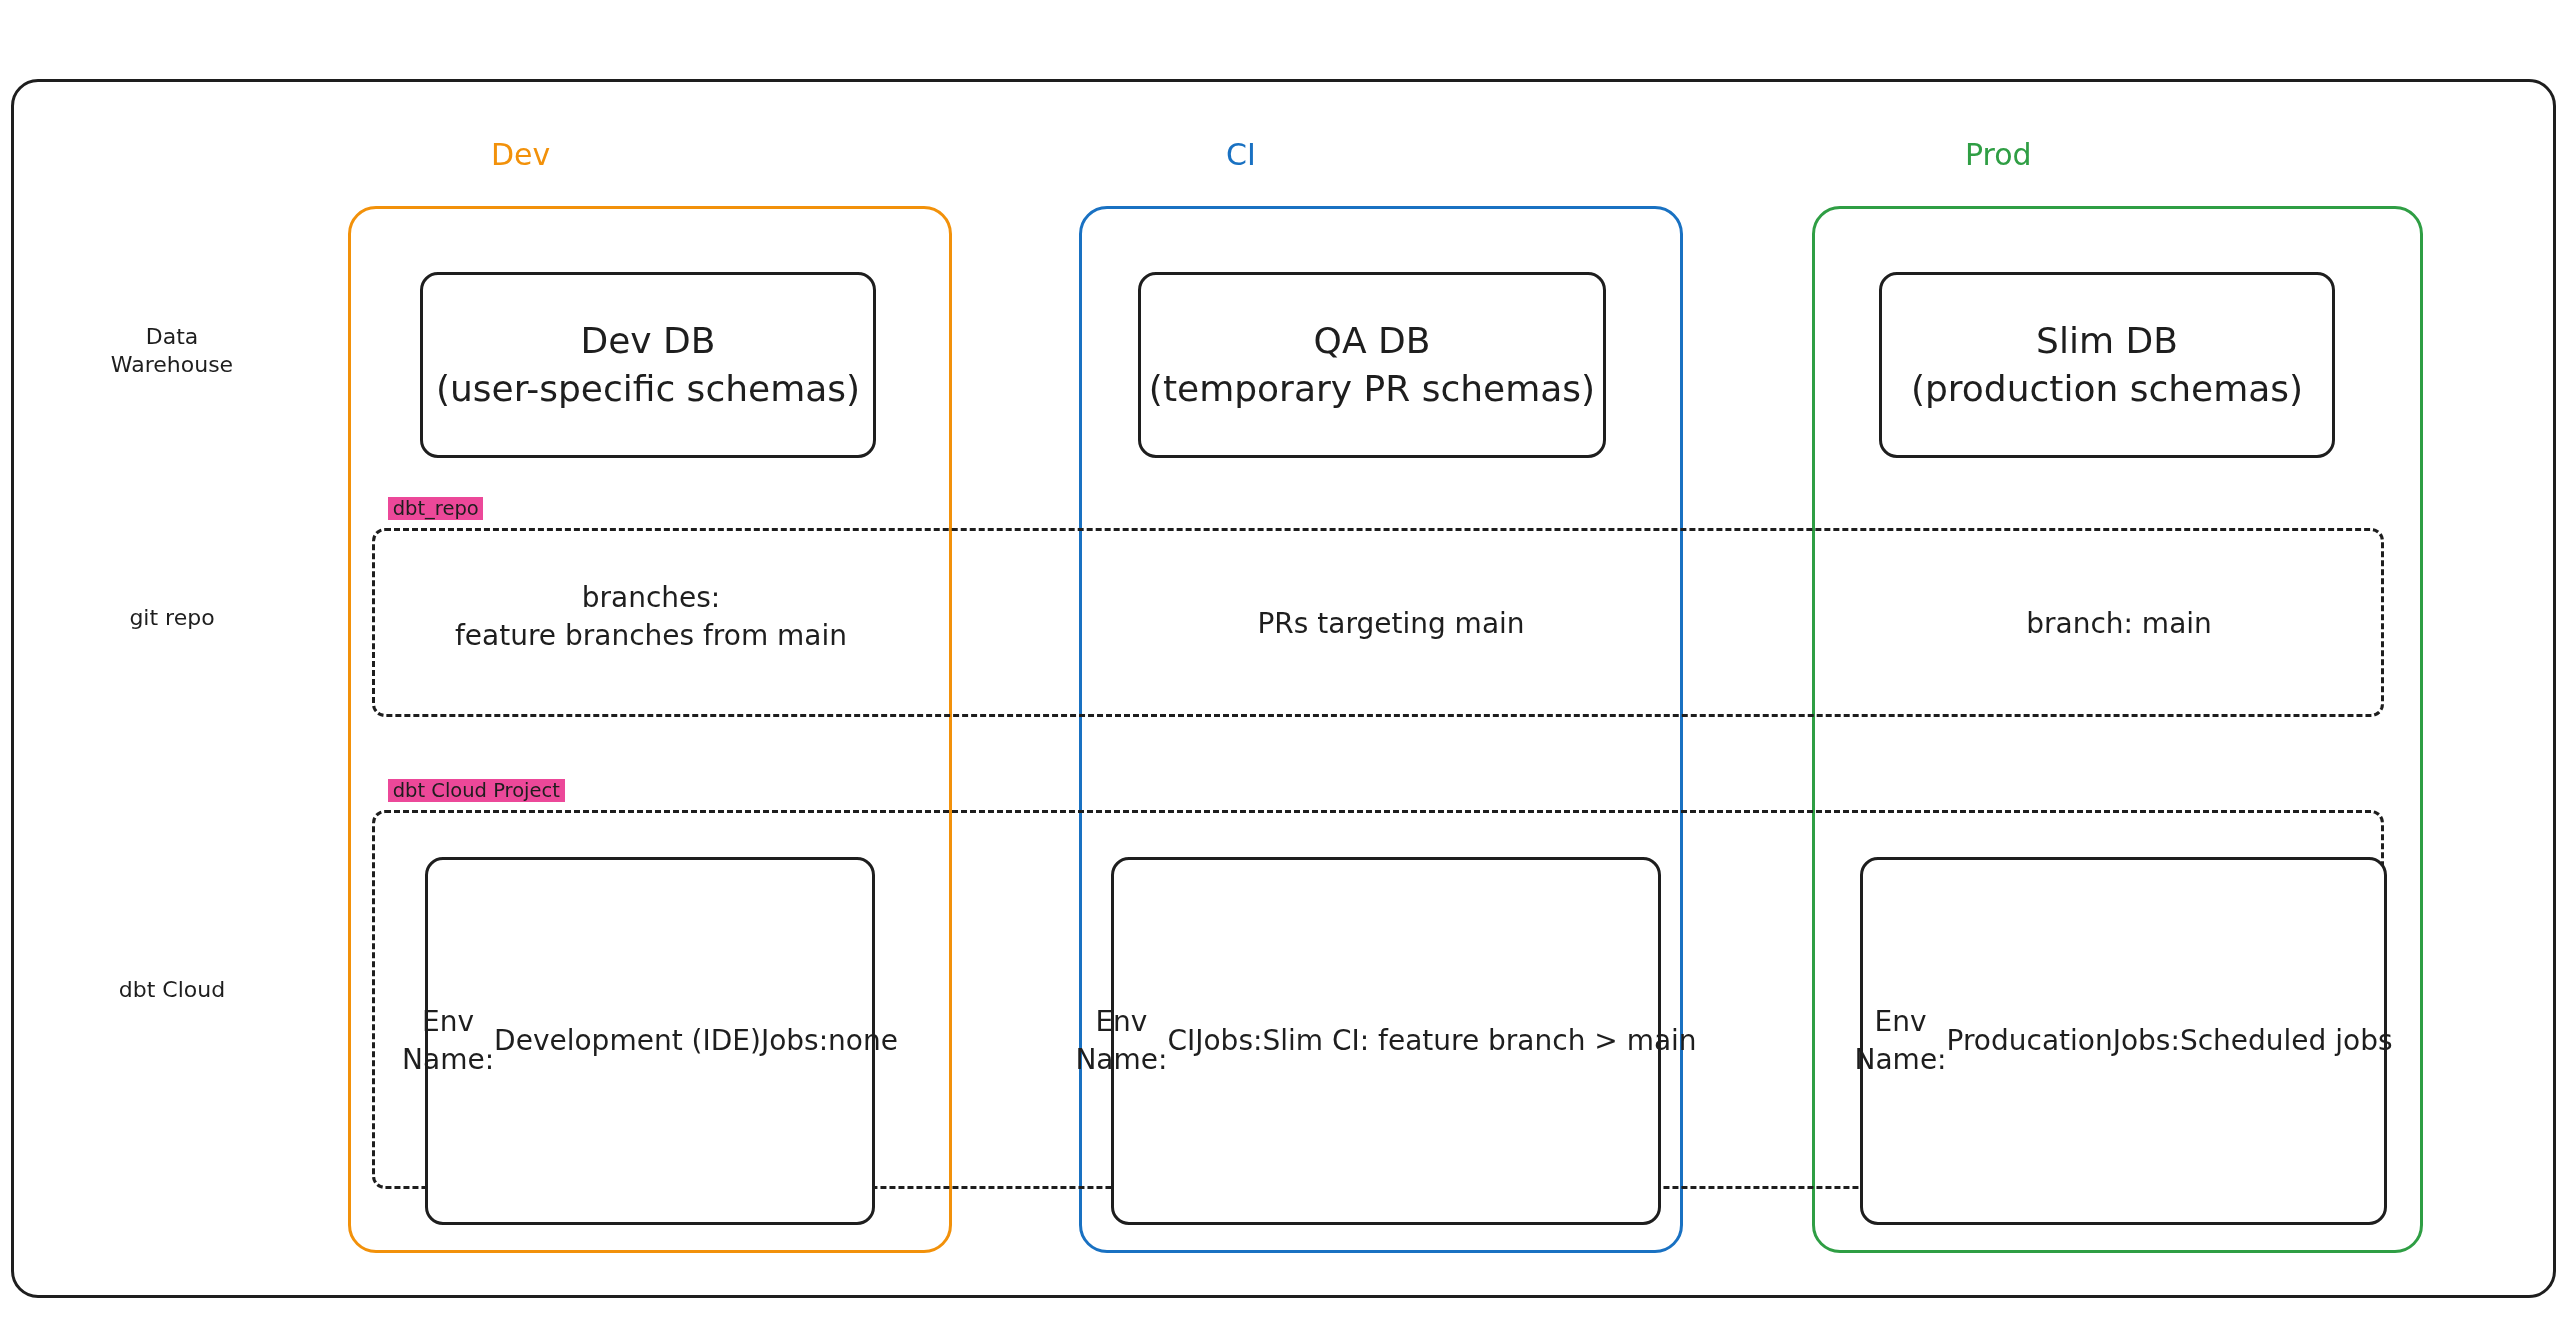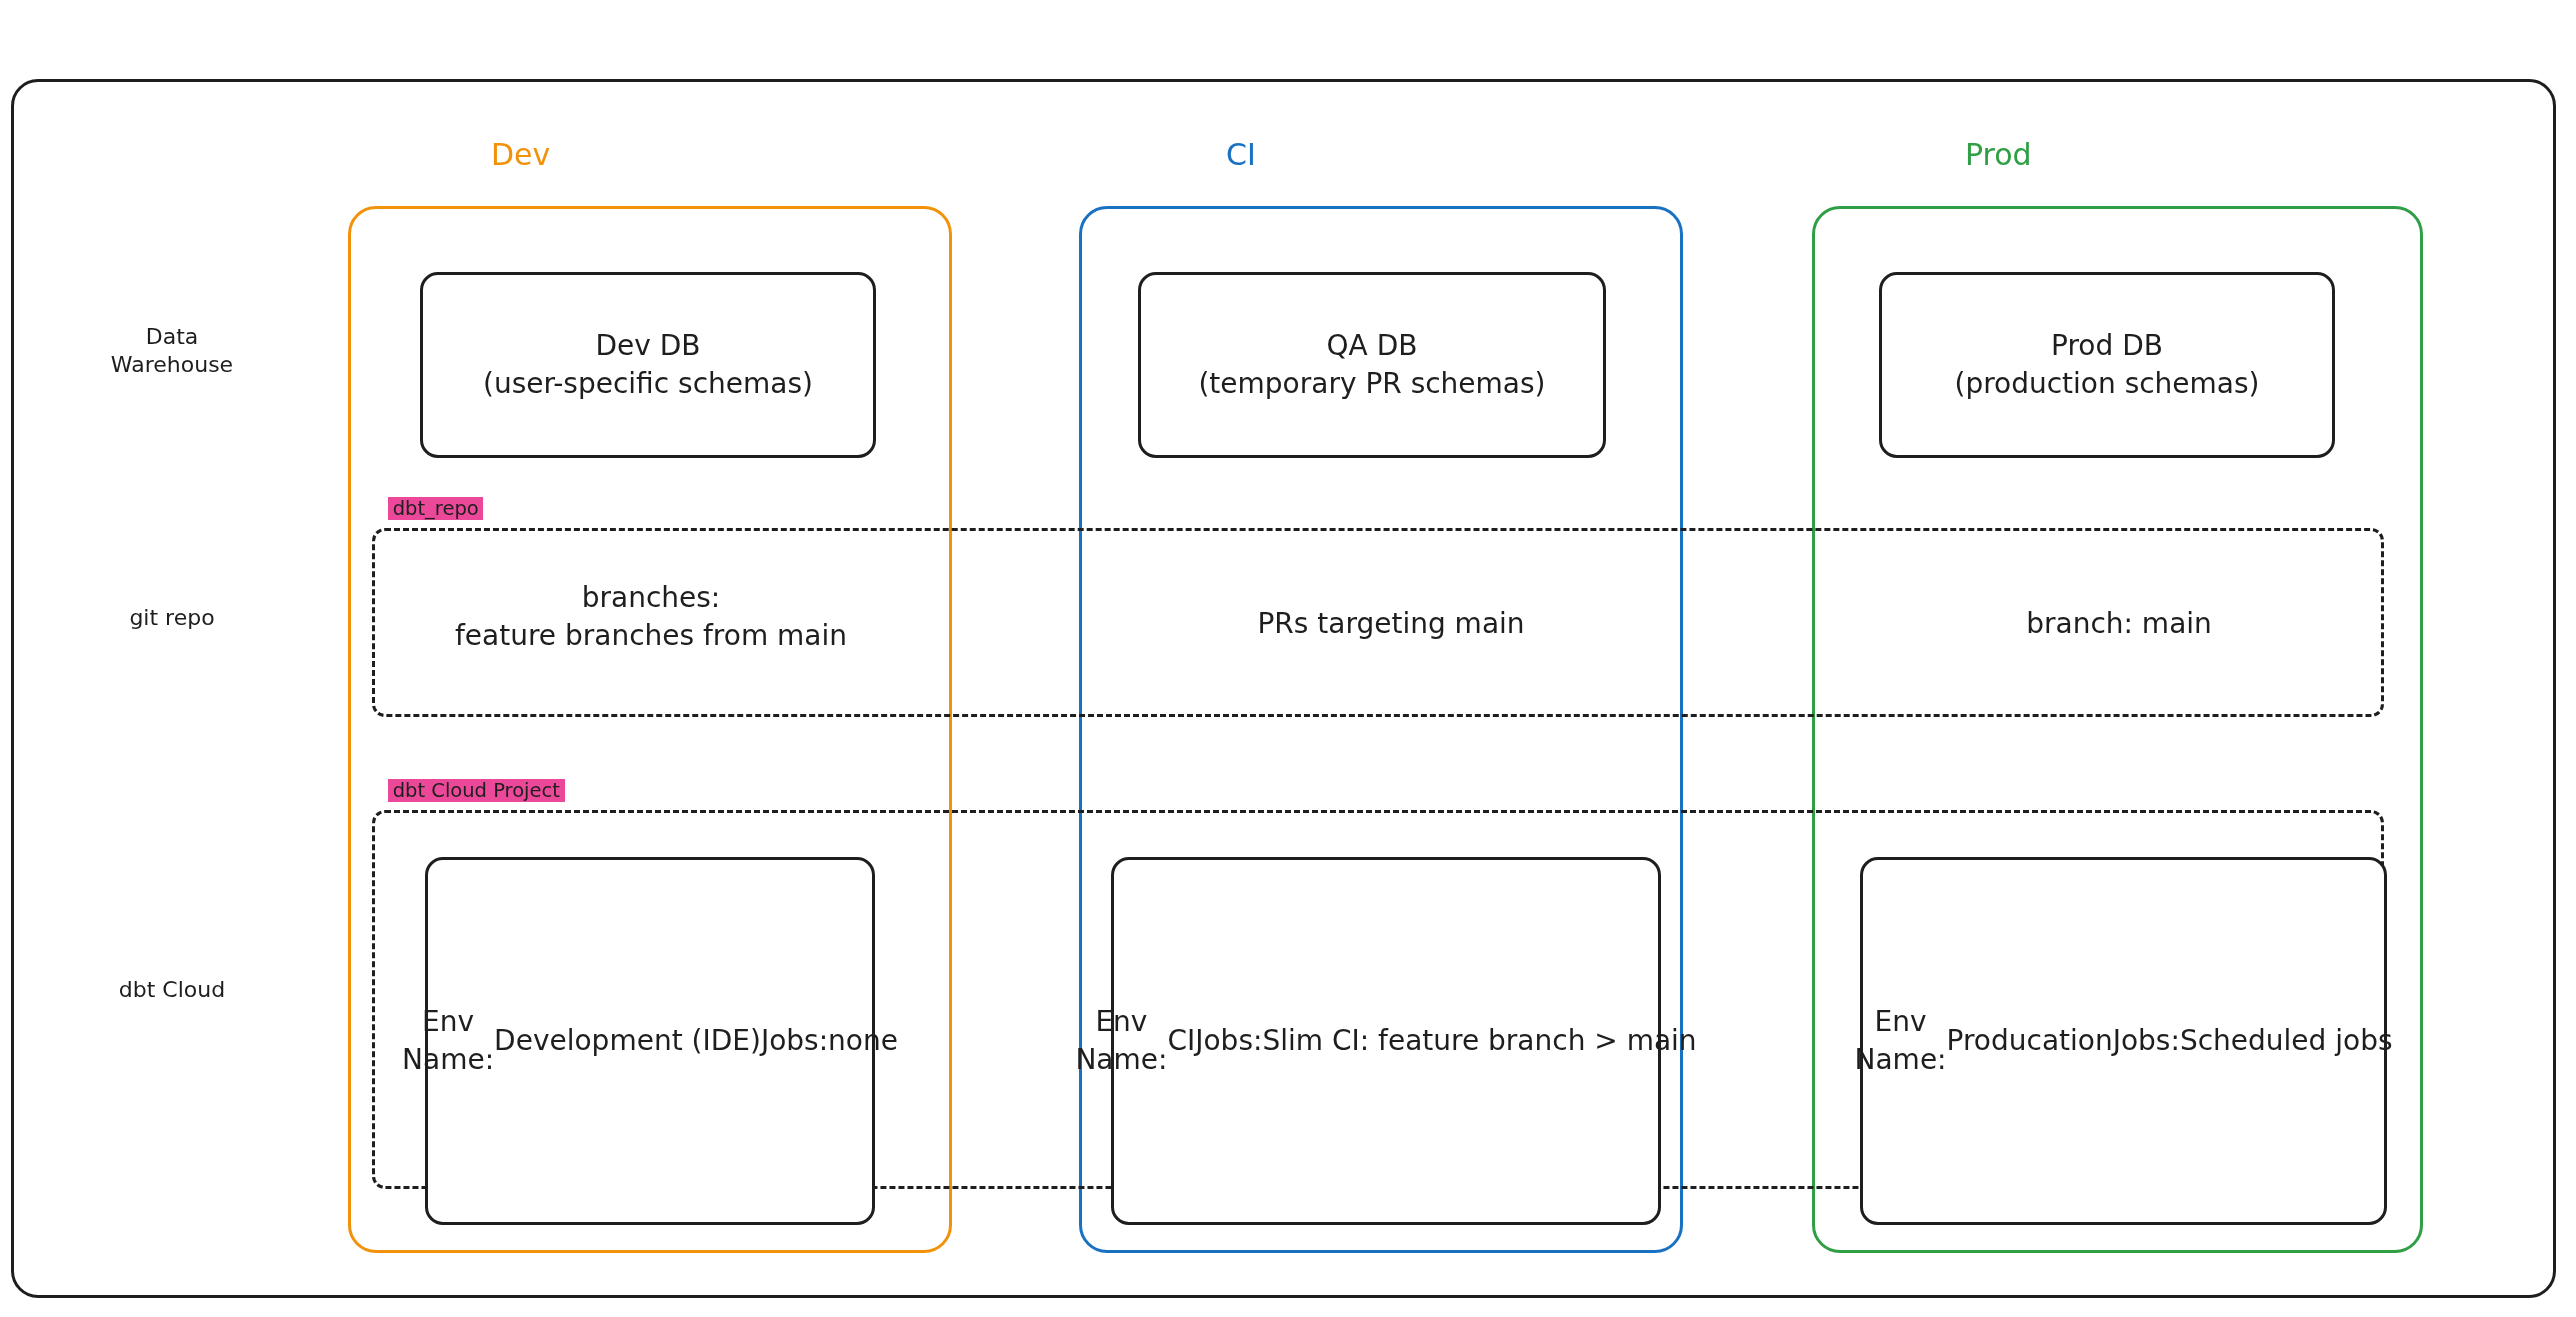--- a/index.html
+++ b/index.html
@@ -98,21 +98,21 @@
     top: 272px;
     height: 186px;
     border: 3.6px solid #1e1e1e;
     border-radius: 18px;
     box-sizing: border-box;
     display: flex;
     flex-direction: column;
     align-items: center;
     justify-content: center;
     background: #ffffff;
-    font-size: 28px;
+    font-size: 36px;
     color: #1e1e1e;
     line-height: 1.34;
     text-align: center;
   }
   #db-box-dev  { left:  420px; width: 456px; }
   #db-box-ci   { left: 1138px; width: 468px; }
   #db-box-prod { left: 1879px; width: 456px; }
   .db-box .line2 { white-space: nowrap; }
 
   
@@ -197,21 +197,21 @@
 
   <div class="db-box" id="db-box-dev">
     <div class="line1">Dev DB</div>
     <div class="line2">(user-specific schemas)</div>
   </div>
   <div class="db-box" id="db-box-ci">
     <div class="line1">QA DB</div>
     <div class="line2">(temporary PR schemas)</div>
   </div>
   <div class="db-box" id="db-box-prod">
-    <div class="line1">Prod DB</div>
+    <div class="line1">Slim DB</div>
     <div class="line2">(production schemas)</div>
   </div>
 
   <div class="dashed-group" id="git-group">
     <span class="group-tag">dbt_repo</span>
   </div>
   <div class="git-cell" id="git-cell-dev">branches:
 feature branches from main</div>
   <div class="git-cell" id="git-cell-ci">PRs targeting main</div>
   <div class="git-cell" id="git-cell-prod">branch: main</div>

